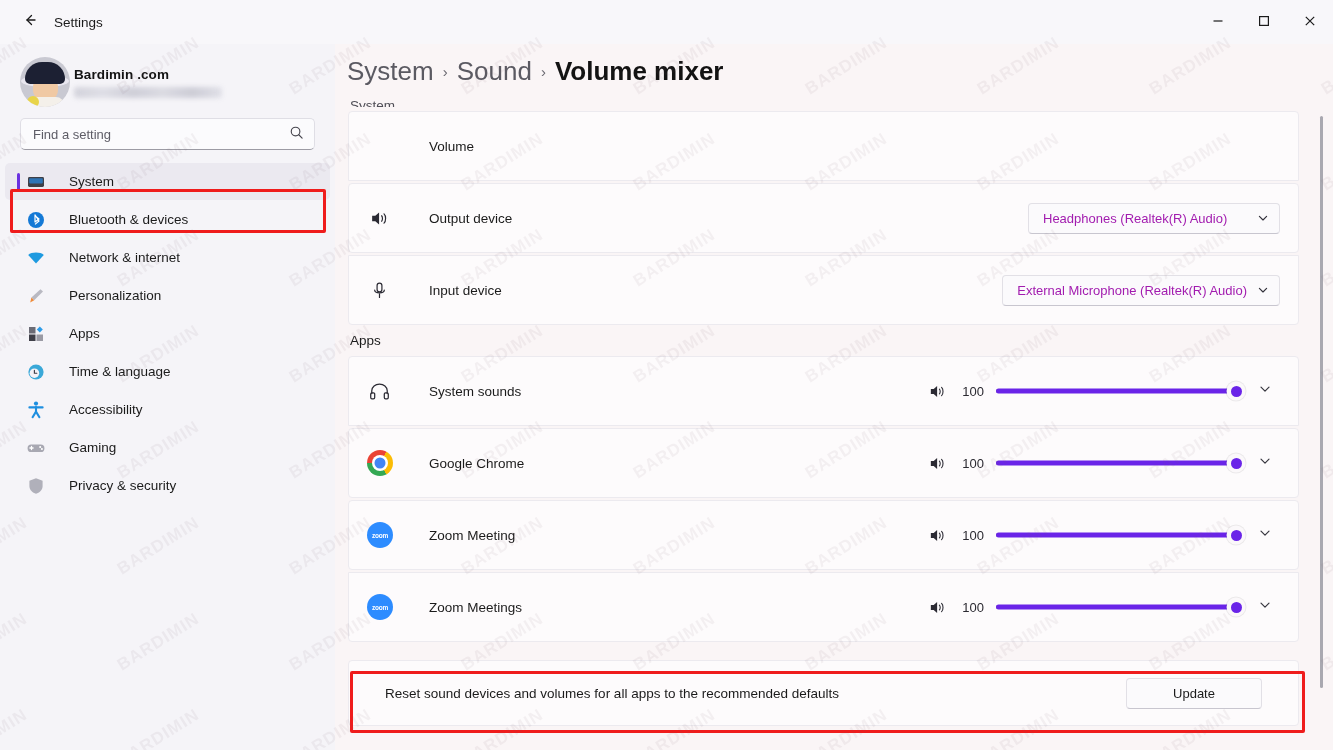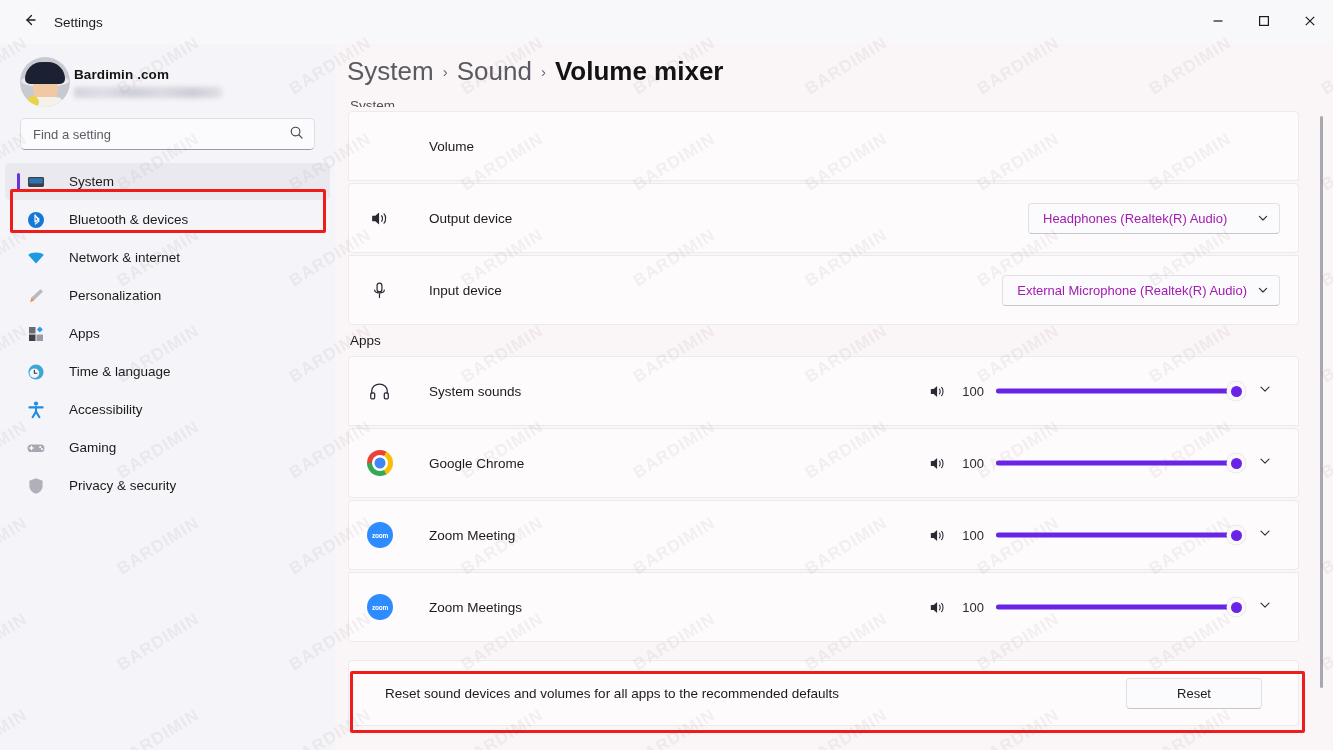--- a/index.html
+++ b/index.html
@@ -742,21 +742,21 @@
               </span>
             </div>
           </div>
         </div>
       </div>
 
       <div style="height:10px"></div>
 
       <div class="reset-card">
         <div class="reset-text">Reset sound devices and volumes for all apps to the recommended defaults</div>
-        <button class="reset-btn">Reset</button>
+        <button class="reset-btn">Update</button>
       </div>
 
     </div>
 
     <div class="scrollbar"></div>
   </div>
 
   <div class="redbox" style="left:10px; top:189px; width:316px; height:44px;"></div>
   <div class="redbox" style="left:350px; top:671px; width:955px; height:62px;"></div>
 

